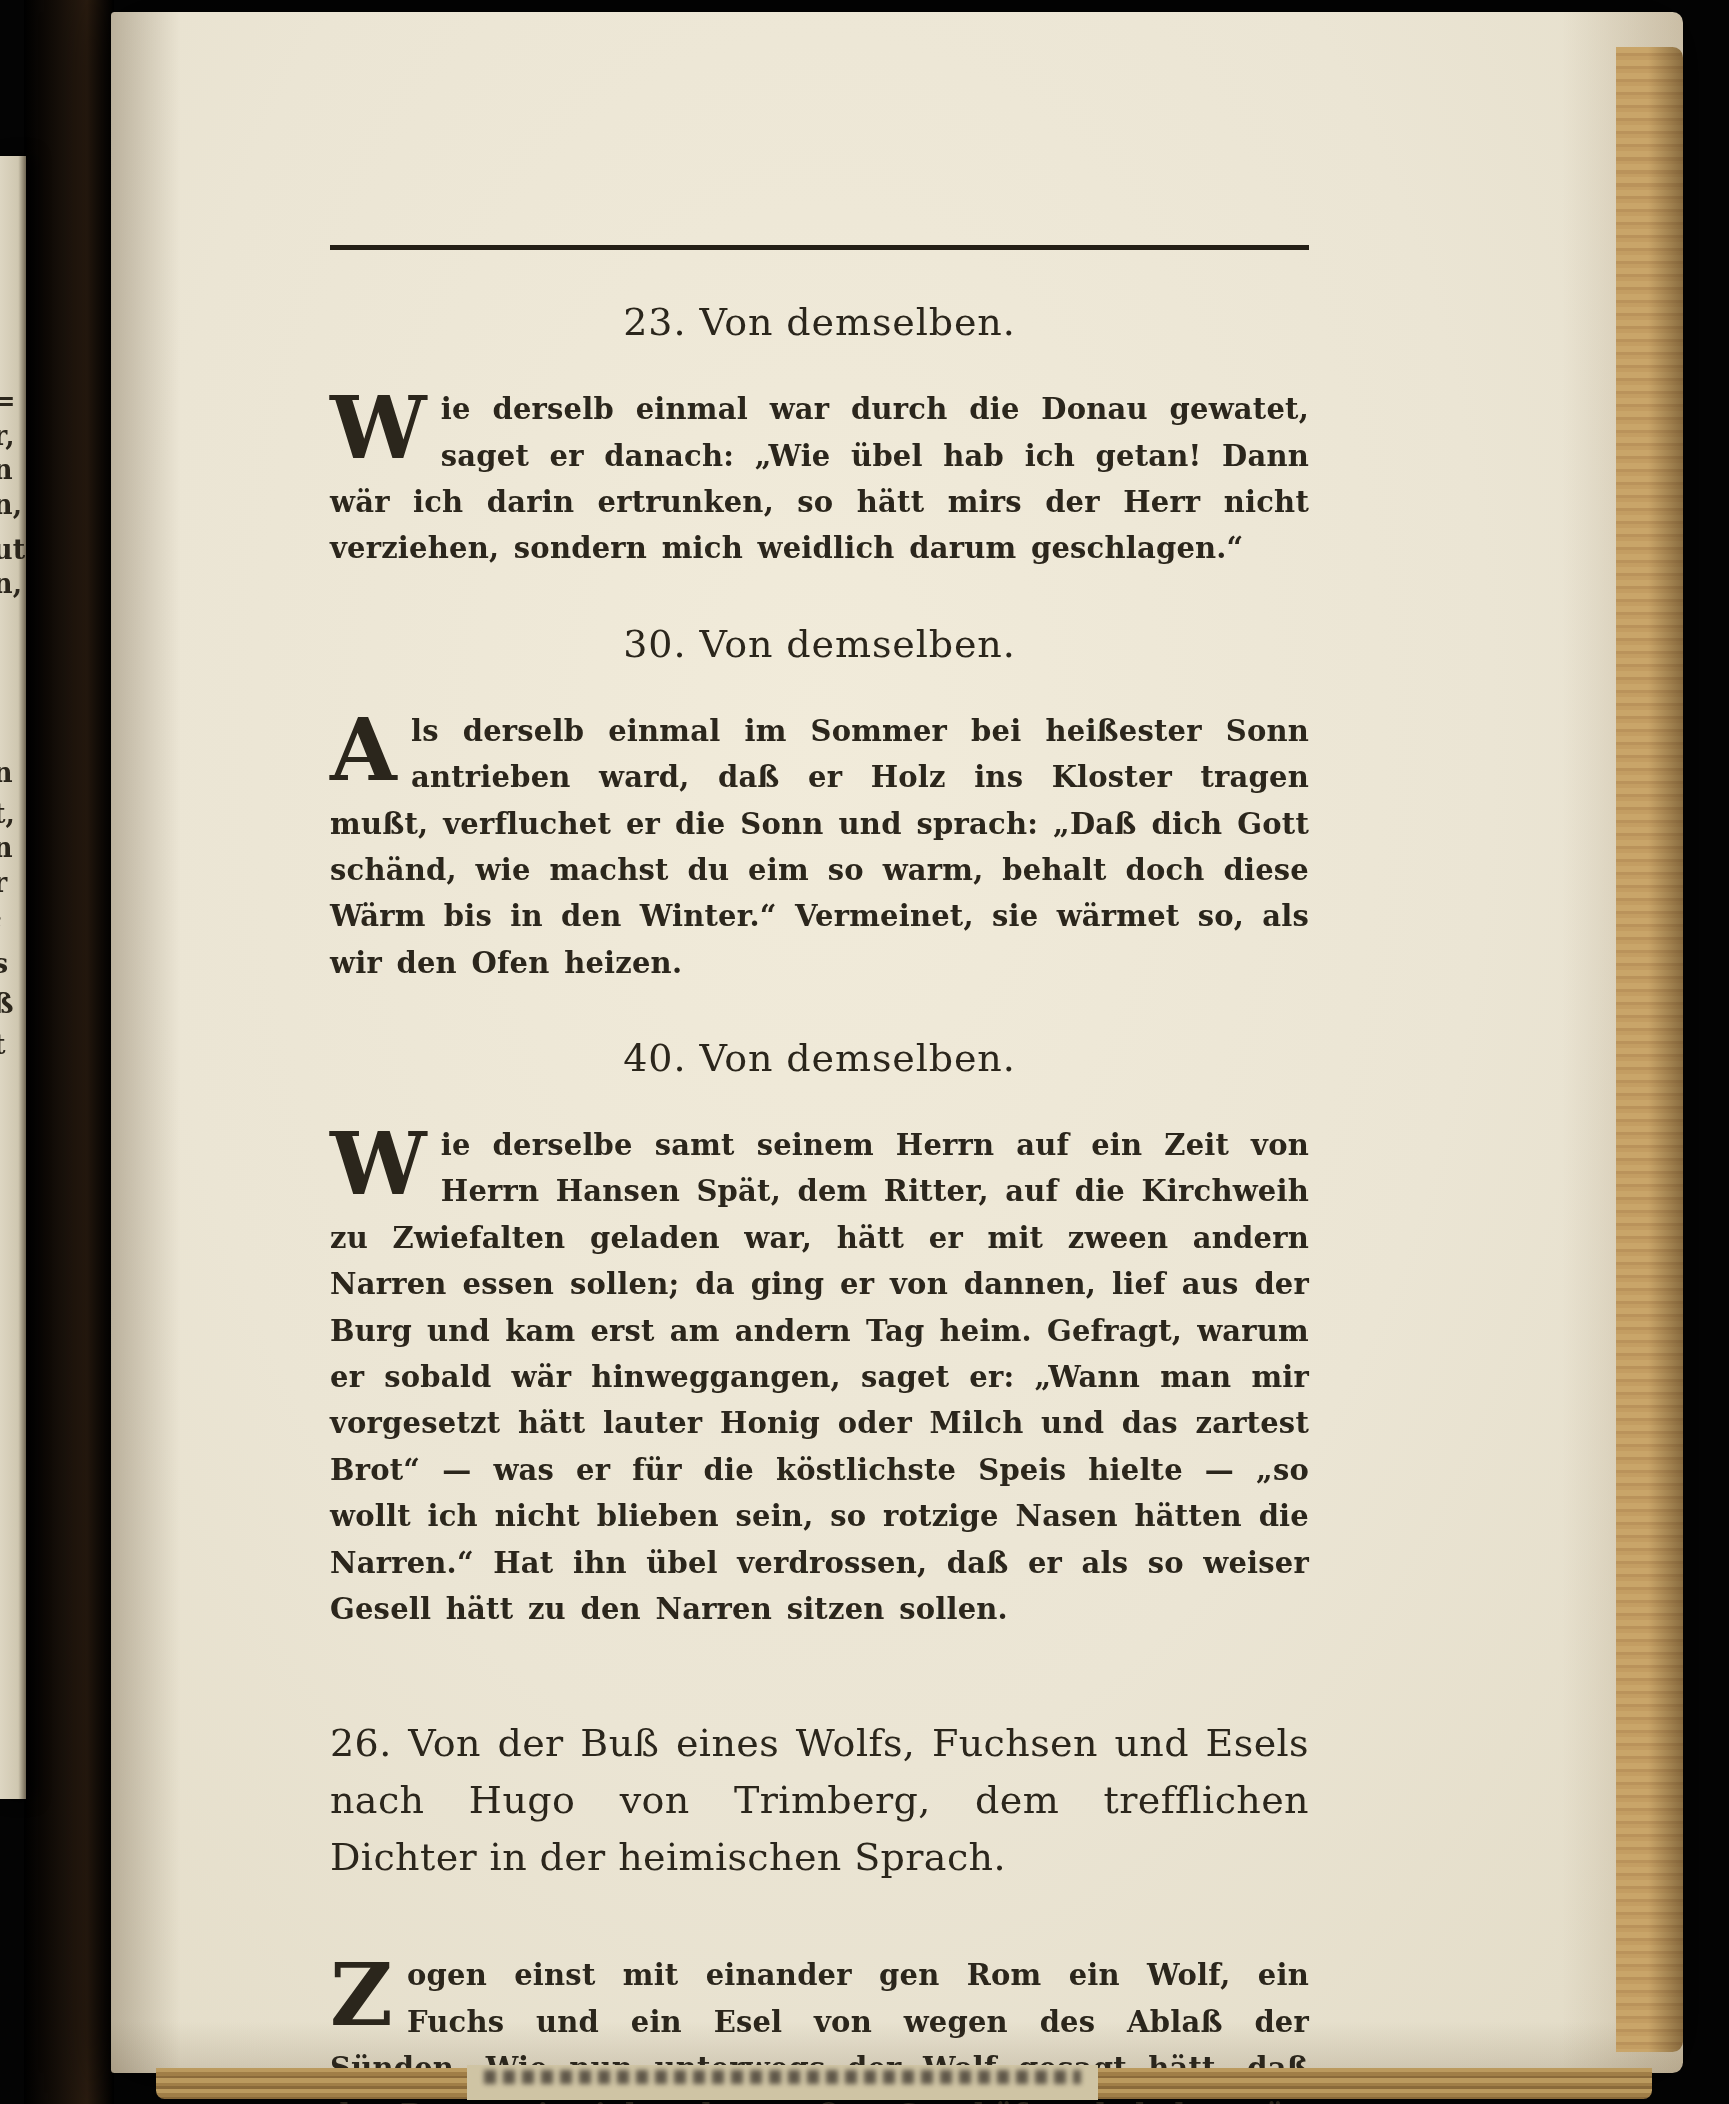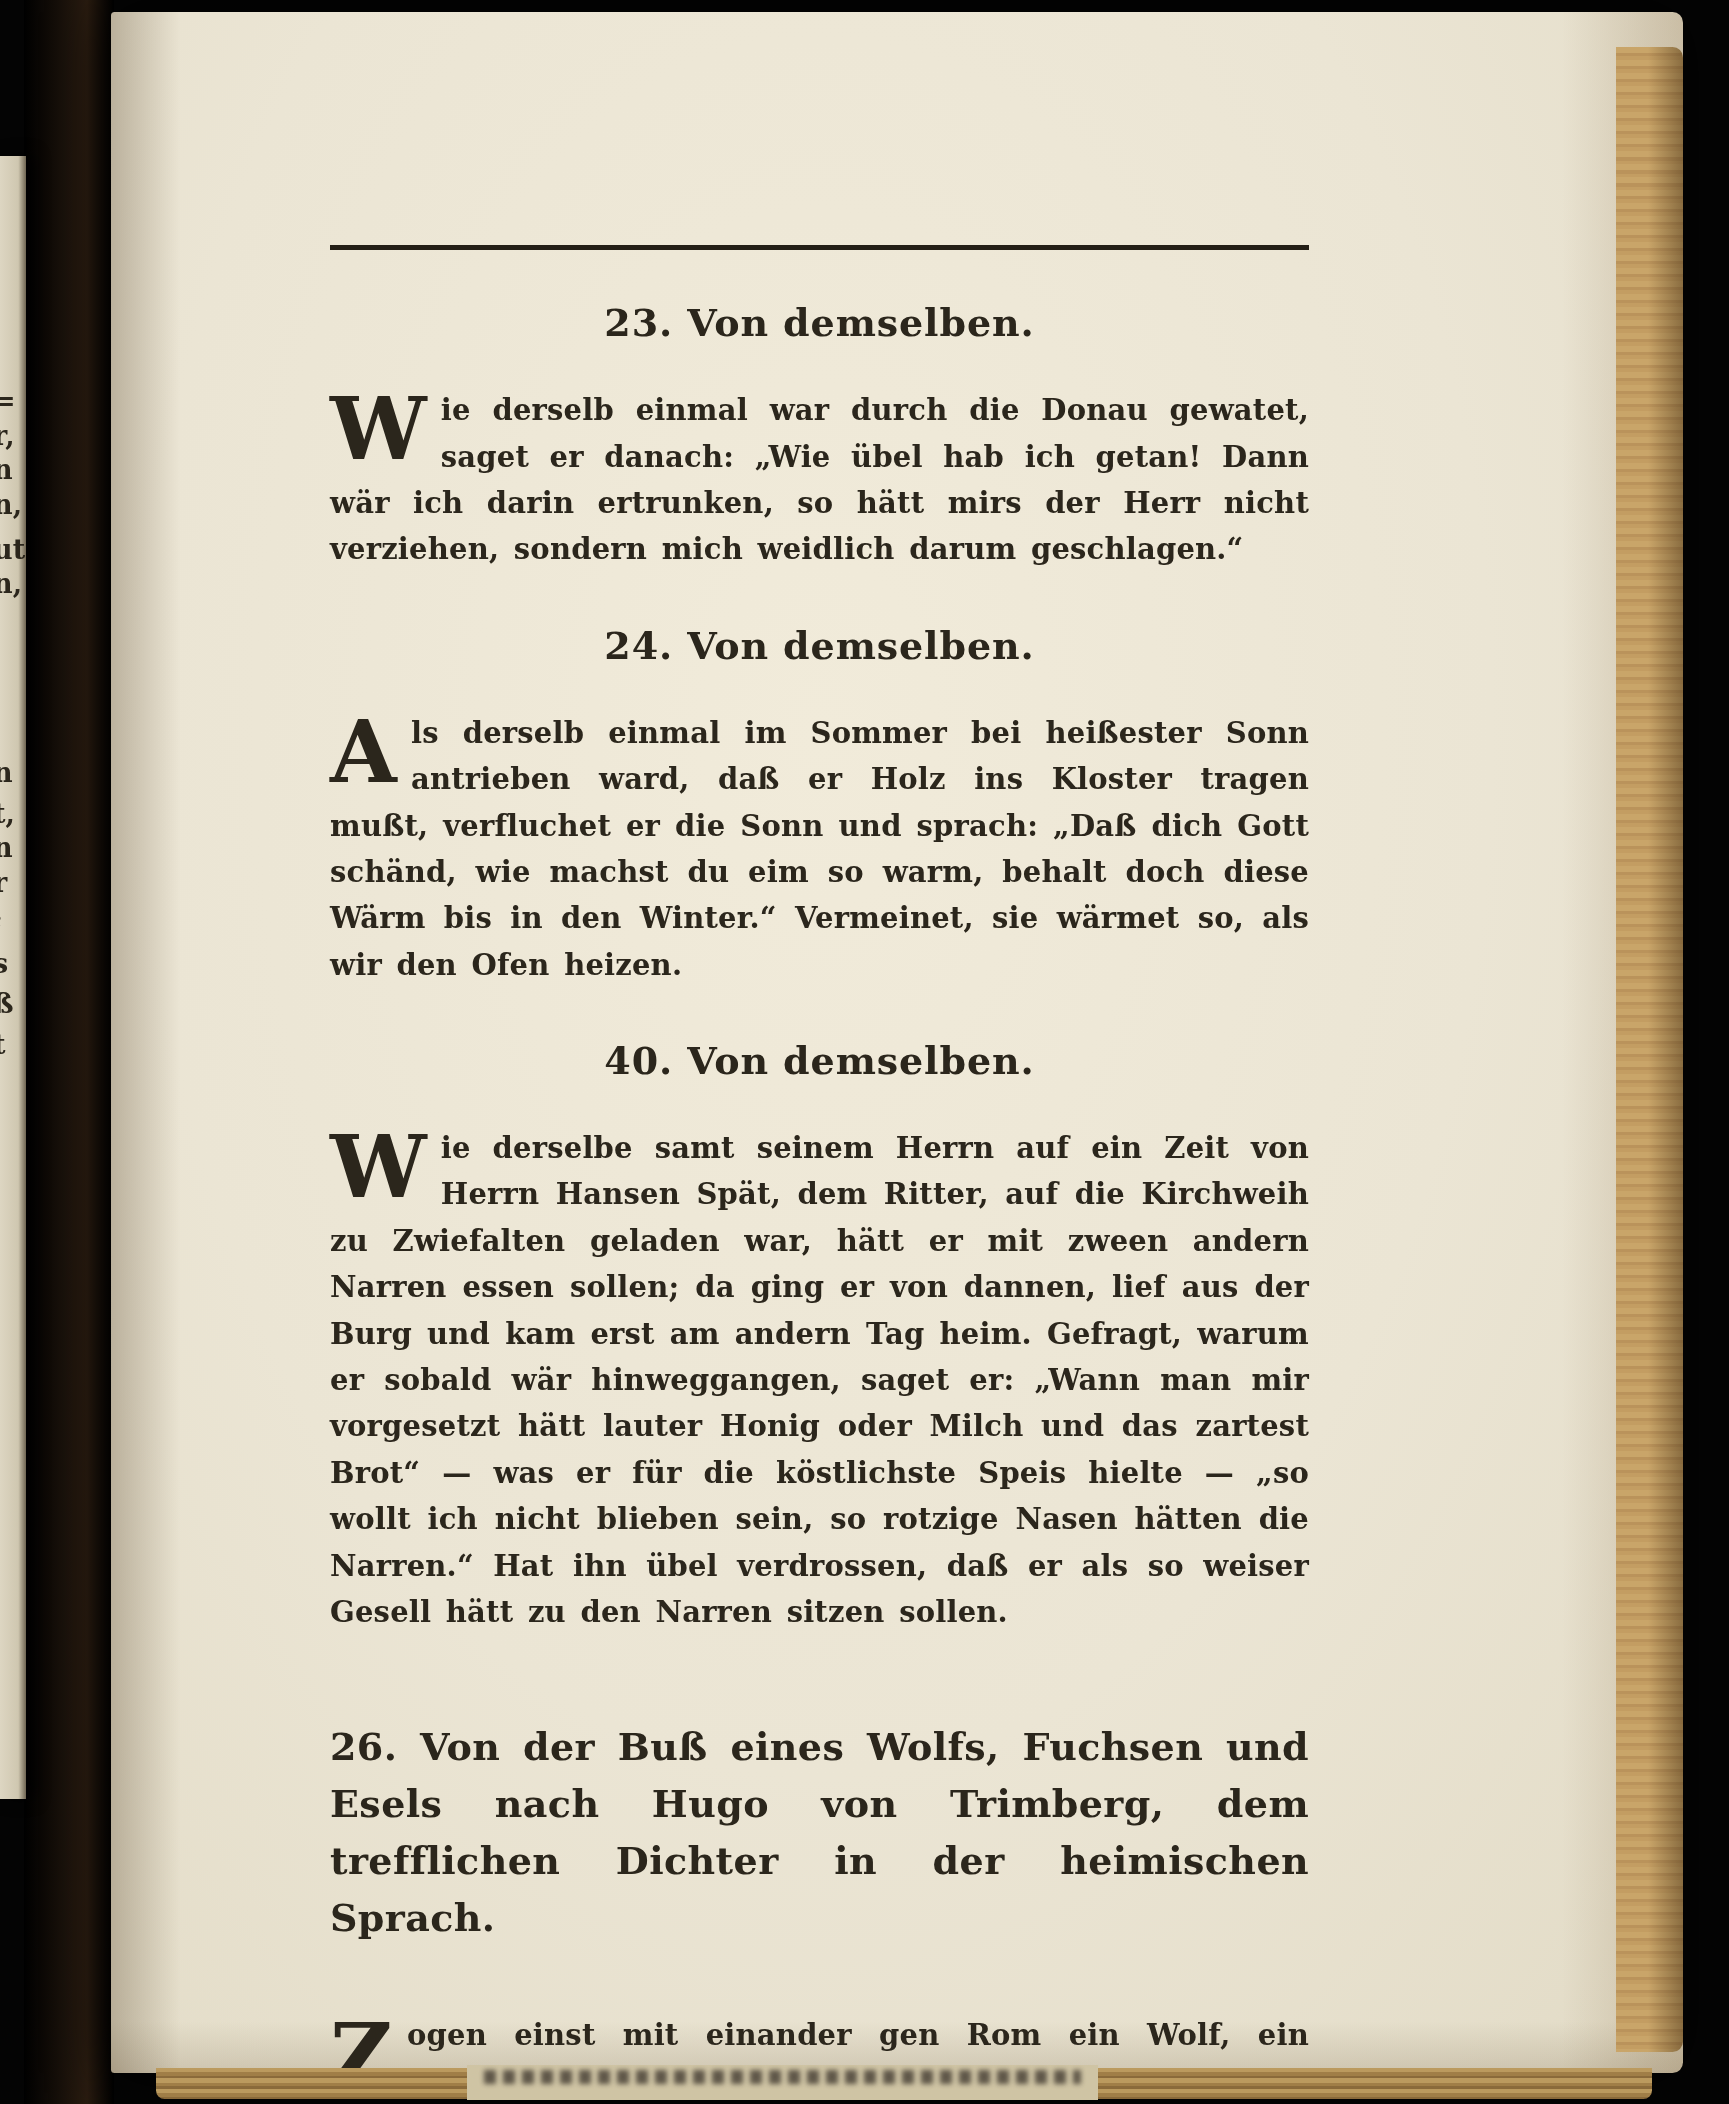--- a/index.html
+++ b/index.html
@@ -129,21 +129,21 @@
     color: #2b261c;
   }
   .rule {
     margin-top: 233px;
     height: 5.2px;
     background: #241f16;
   }
   h2.section-heading {
     margin: 50px 0 42px;
     font-size: 38px;
-    font-weight: 700;
+    font-weight: 400;
     text-align: center;
     letter-spacing: 0.9px;
   }
   h2.section-heading.long {
     margin: 83px 0 66px;
     text-align: justify;
     line-height: 1.5;
     letter-spacing: 0.4px;
   }
   p.body {
@@ -189,21 +189,21 @@
 
   <div class="page">
 
     <div class="content">
 
       <div class="rule"></div>
 
       <h2 class="section-heading">23. Von demselben.</h2>
       <p class="body"><span class="dropcap">W</span><span>ie derselb einmal war durch die Donau gewatet, saget er danach: „Wie übel hab ich getan!  Dann wär ich darin ertrunken, so hätt mirs der Herr nicht verziehen, sondern mich weidlich darum geschlagen.“</span></p>
 
-      <h2 class="section-heading">24. Von demselben.</h2>
+      <h2 class="section-heading">30. Von demselben.</h2>
       <p class="body"><span class="dropcap">A</span><span>ls derselb einmal im Sommer bei heißester Sonn antrieben ward, daß er Holz ins Kloster tragen mußt, verfluchet er die Sonn und sprach: „Daß dich Gott schänd, wie machst du eim so warm, behalt doch diese Wärm bis in den Winter.“  Vermeinet, sie wärmet so, als wir den Ofen heizen.</span></p>
 
       <h2 class="section-heading">40. Von demselben.</h2>
       <p class="body"><span class="dropcap">W</span><span>ie derselbe samt seinem Herrn auf ein Zeit von Herrn Hansen Spät, dem Ritter, auf die Kirchweih zu Zwiefalten geladen war, hätt er mit zween andern Narren essen sollen; da ging er von dannen, lief aus der Burg und kam erst am andern Tag heim.  Gefragt, warum er sobald wär hinweggangen, saget er: „Wann man mir vorgesetzt hätt lauter Honig oder Milch und das zartest Brot“ — was er für die köstlichste Speis hielte — „so wollt ich nicht blieben sein, so rotzige Nasen hätten die Narren.“  Hat ihn übel verdrossen, daß er als so weiser Gesell hätt zu den Narren sitzen sollen.</span></p>
 
       <h2 class="section-heading long">26. Von der Buß eines Wolfs, Fuchsen und Esels nach Hugo von Trimberg, dem trefflichen Dichter in der heimischen Sprach.</h2>
       <p class="body"><span class="dropcap">Z</span><span>ogen einst mit einander gen Rom ein Wolf, ein Fuchs und ein Esel von wegen des Ablaß der Sünden.  Wie nun unterwegs der Wolf gesagt hätt, daß der Papst mit viel ander großen Geschäften beladen wär, kamen sie übereins, wie sie einer dem andern selbst wollten</span></p>
 
     </div>
 

